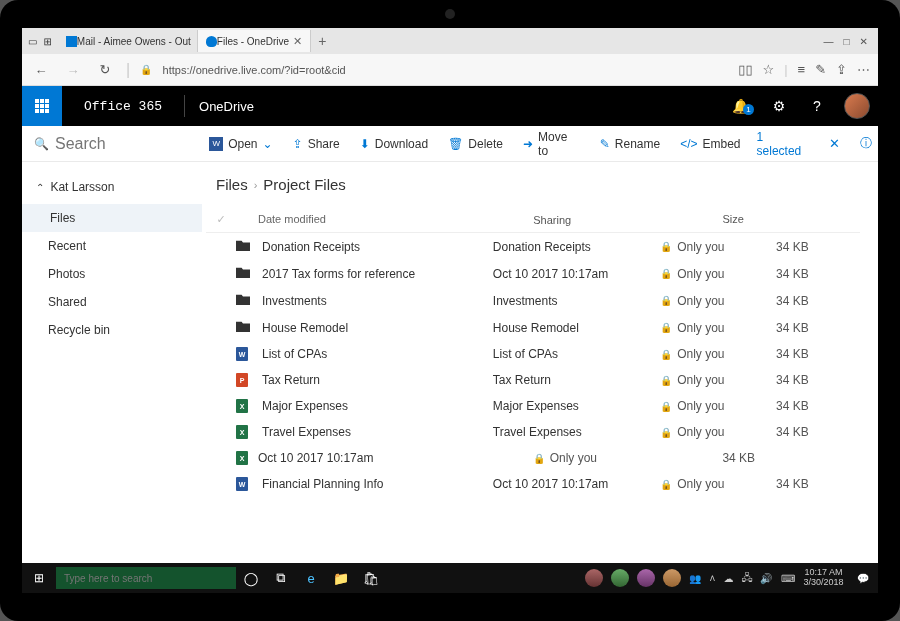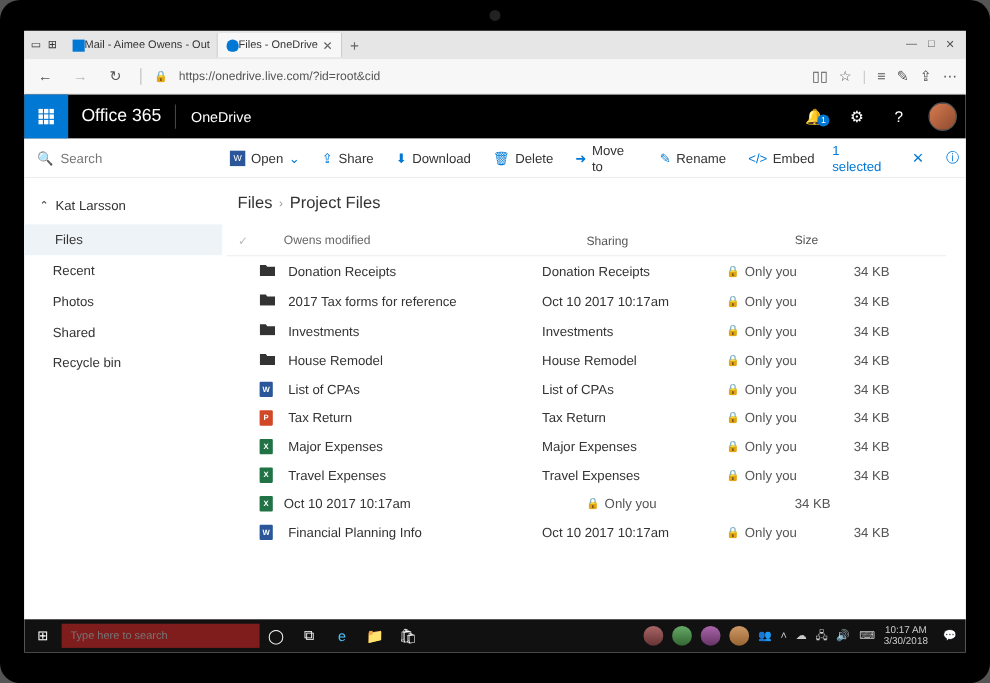--- a/index.html
+++ b/index.html
@@ -23,32 +23,32 @@
 .addrbar .navbtn { width: 22px; text-align: center; color: #555; font-size: 13px; }
 .addrbar .lock { color: #00a400; font-size: 10px; }
 .addrbar .url { flex: 1; font-size: 11px; color: #555; border: none; background: transparent; outline: none; }
 .addrbar .right { display: flex; gap: 10px; color: #555; font-size: 13px; align-items: center; }
 
 
 .suitebar { height: 40px; background: #000; color: #fff; display: flex; align-items: center; font-size: 13px; }
 .suitebar .waffle { width: 40px; height: 40px; background: #0078d4; display: flex; align-items: center; justify-content: center; }
 .waffle-grid { width: 14px; height: 14px; display: grid; grid-template-columns: repeat(3,1fr); grid-template-rows: repeat(3,1fr); gap: 1.5px; }
 .waffle-grid span { background: #fff; }
-.suitebar .brand { padding: 0 12px; font-size: 16px; }
+.suitebar .brand { padding: 0 22px; font-size: 13px; font-family: Liberation Mono, monospace; }
 .suitebar .divider { width: 1px; height: 22px; background: #444; }
 .suitebar .app { padding: 0 14px; font-size: 13px; }
 .suitebar .sp { flex: 1; }
 .suitebar .hicon { width: 38px; text-align: center; font-size: 14px; position: relative; }
 .suitebar .badge { position: absolute; top: 6px; right: 6px; background: #0078d4; color: #fff; font-size: 8px; width: 11px; height: 11px; border-radius: 50%; text-align: center; line-height: 11px; }
 .suitebar .avatar { width: 26px; height: 26px; border-radius: 50%; margin: 0 8px; background: linear-gradient(135deg,#d97b4f,#8b4a2f); border: 1px solid #555; }
 
 
 .cmdbar { height: 36px; background: #fff; border-bottom: 1px solid #eaeaea; display: flex; align-items: center; font-size: 12px; color: #333; }
 .cmdbar .searchcell { width: 180px; padding: 0 12px; color: #0078d4; display: flex; align-items: center; gap: 6px; }
-.cmdbar .searchcell input { border: none; outline: none; font-size: 12px; color: #666; width: 100px; }
+.cmdbar .searchcell input { border: none; outline: none; font-size: 16px; color: #666; width: 100px; }
 .cmdbar .cmd { padding: 0 10px; display: flex; align-items: center; gap: 5px; height: 100%; cursor: pointer; }
 .cmdbar .ci { color: #0078d4; font-size: 12px; }
 .cmdbar .sp { flex: 1; }
 .cmdbar .selinfo { color: #0078d4; font-size: 12px; padding: 0 6px; display: flex; align-items: center; gap: 20px; }
 
 
 .content { flex: 1; display: flex; background: #fff; overflow: hidden; }
 .leftnav { width: 180px; padding-top: 12px; font-size: 12px; color: #333; }
 .leftnav .owner { padding: 6px 14px 10px; font-weight: 400; display: flex; align-items: center; gap: 6px; }
 .leftnav .navitem { padding: 7px 14px 7px 26px; cursor: pointer; }
@@ -71,21 +71,21 @@
 .ficon { width: 14px; height: 12px; display: inline-block; }
 .ficon.folder { background: #333; clip-path: polygon(0 15%, 40% 15%, 50% 30%, 100% 30%, 100% 100%, 0 100%); }
 .ficon.word { background: #2b579a; width: 12px; height: 14px; border-radius: 1px; position: relative; display: flex; align-items: center; justify-content: center; color: #fff; font-size: 7px; font-weight: bold; }
 .ficon.excel { background: #217346; width: 12px; height: 14px; border-radius: 1px; display: flex; align-items: center; justify-content: center; color: #fff; font-size: 7px; font-weight: bold; }
 .ficon.ppt { background: #d24726; width: 12px; height: 14px; border-radius: 1px; display: flex; align-items: center; justify-content: center; color: #fff; font-size: 7px; font-weight: bold; }
 .lockicon { font-size: 10px; color: #888; }
 
 
 .taskbar { height: 30px; background: #111; display: flex; align-items: center; color: #fff; font-size: 10px; position: relative; }
 .taskbar .start { width: 34px; text-align: center; font-size: 12px; }
-.taskbar .searchbox { background: #7f1d1d; height: 22px; width: 180px; display: flex; align-items: center; padding: 0 8px; color: #999; font-size: 10px; border: none; outline: none; }
+.taskbar .searchbox { background: #14532d; height: 22px; width: 180px; display: flex; align-items: center; padding: 0 8px; color: #999; font-size: 10px; border: none; outline: none; }
 .taskbar .tbicon { width: 30px; text-align: center; font-size: 13px; }
 .taskbar .sp { flex: 1; }
 .taskbar .tray { display: flex; align-items: center; gap: 8px; padding: 0 8px; font-size: 10px; color: #ccc; }
 .taskbar .tray .tav { width: 18px; height: 18px; border-radius: 50%; background: #666; }
 .taskbar .clock { text-align: center; line-height: 1.1; font-size: 9px; padding-right: 6px; }
 </style>
 </head>
 <body>
 
 <div class="device">
@@ -216,21 +216,21 @@
       <div class="main">
         <div class="breadcrumb">
           <span>Files</span>
           <span class="sep">›</span>
           <span>Project Files</span>
         </div>
         <div class="filelist">
           <div class="filehead">
             <div class="col-check"><span style="color:#bbb;">✓</span></div>
             <div class="col-icon"></div>
-            <div class="col-date">Owens modified</div>
+            <div class="col-date">Date modified</div>
             <div class="col-share">Sharing</div>
             <div class="col-size">Size</div>
           </div>
           <div id="filerows">
               <div class="filerow">
                 <div class="col-check"></div>
                 <div class="col-icon"><span class="ficon folder"></span></div>
                 <div class="col-name">Donation Receipts</div>
                 <div class="col-date">Donation Receipts</div>
                 <div class="col-share">

